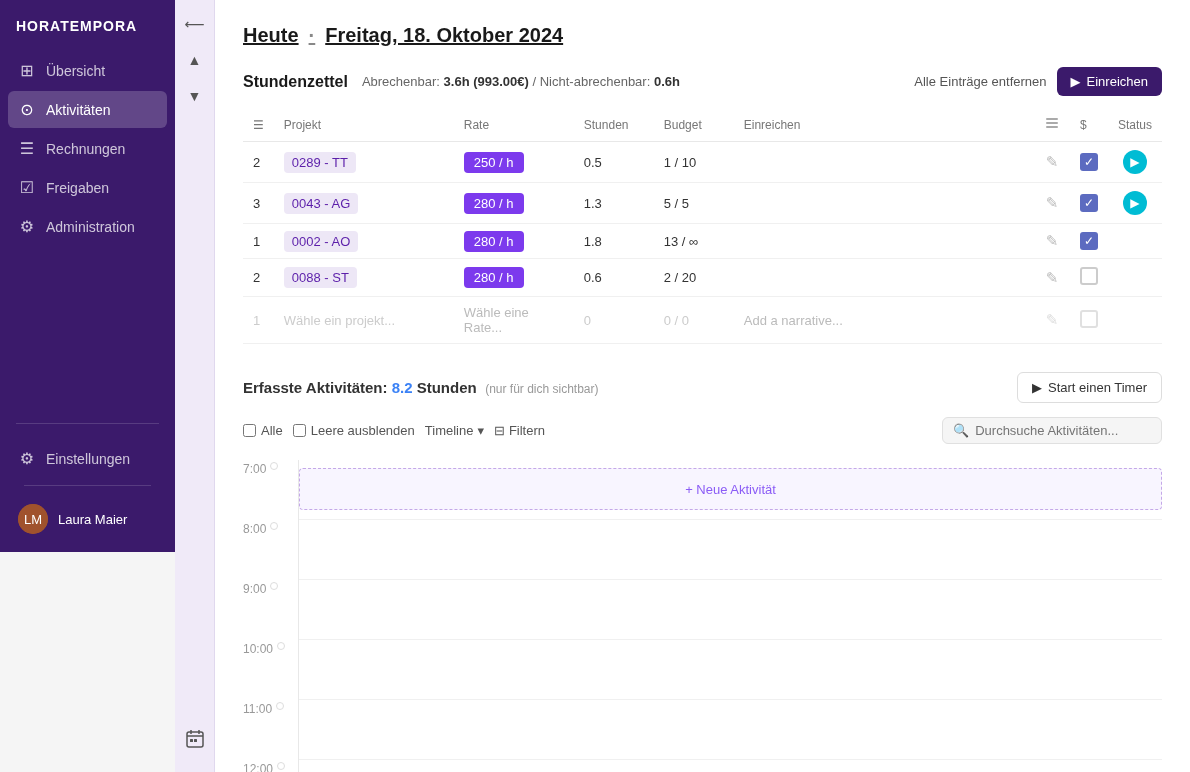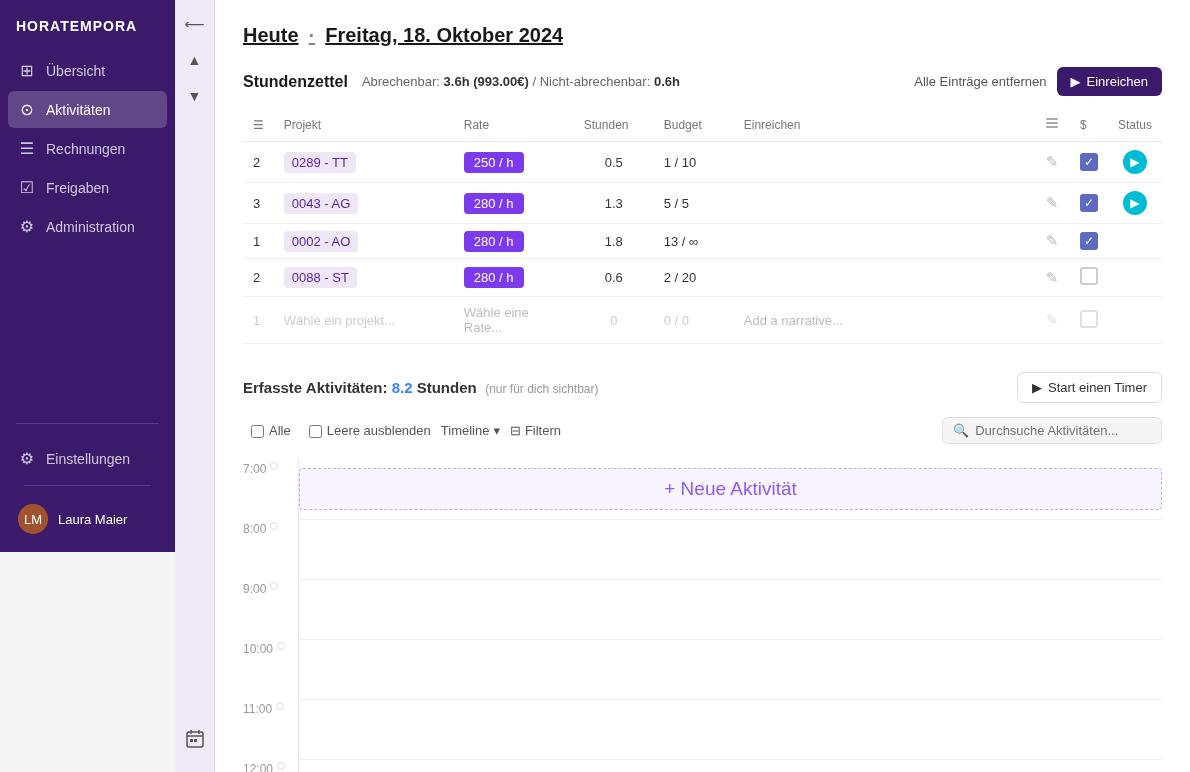--- a/index.html
+++ b/index.html
@@ -200,21 +200,21 @@
       font-size: 13px;
       color: #333;
       border-bottom: 1px solid #f0f0f0;
     }
     .timesheet-table tr:last-child td {
       color: #bbb;
     }
     .col-num { width: 30px; color: #888; font-size: 12px; }
     .col-project { width: 180px; }
     .col-rate { width: 120px; }
-    .col-hours { width: 80px; text-align: center; }
+    .col-hours { width: 80px; }
     .col-budget { width: 80px; text-align: left; }
     .col-narrative { flex: 1; }
     .col-icon { width: 36px; text-align: center; }
     .col-dollar { width: 36px; text-align: center; }
     .col-status { width: 50px; text-align: center; }
 
     .project-tag {
       background: #ede7f6;
       color: #5c1faa;
       padding: 3px 8px;
@@ -308,26 +308,25 @@
 
     
     .filter-bar {
       display: flex;
       align-items: center;
       gap: 10px;
       margin-bottom: 16px;
     }
     .filter-checkbox {
       display: flex;
-      align-items: flex-end;
+      align-items: center;
       gap: 5px;
       font-size: 13px;
       color: #555;
       cursor: pointer;
-      margin-left: 8px;
     }
     .filter-checkbox input { cursor: pointer; }
     .filter-dropdown {
       display: flex;
       align-items: center;
       gap: 4px;
       font-size: 13px;
       color: #555;
       cursor: pointer;
       background: none;
@@ -407,21 +406,21 @@
       left: 0;
       right: 0;
       height: 42px;
       background: #f8f5ff;
       border: 1px dashed #c4a8e8;
       border-radius: 4px;
       display: flex;
       align-items: center;
       justify-content: center;
       color: #8b5cf6;
-      font-size: 19px;
+      font-size: 13px;
       cursor: pointer;
     }
   </style>
 </head>
 <body>
 
 <div class="sidebar">
   <div class="sidebar-logo">HORATEMPORA</div>
 
   <nav class="sidebar-nav">

